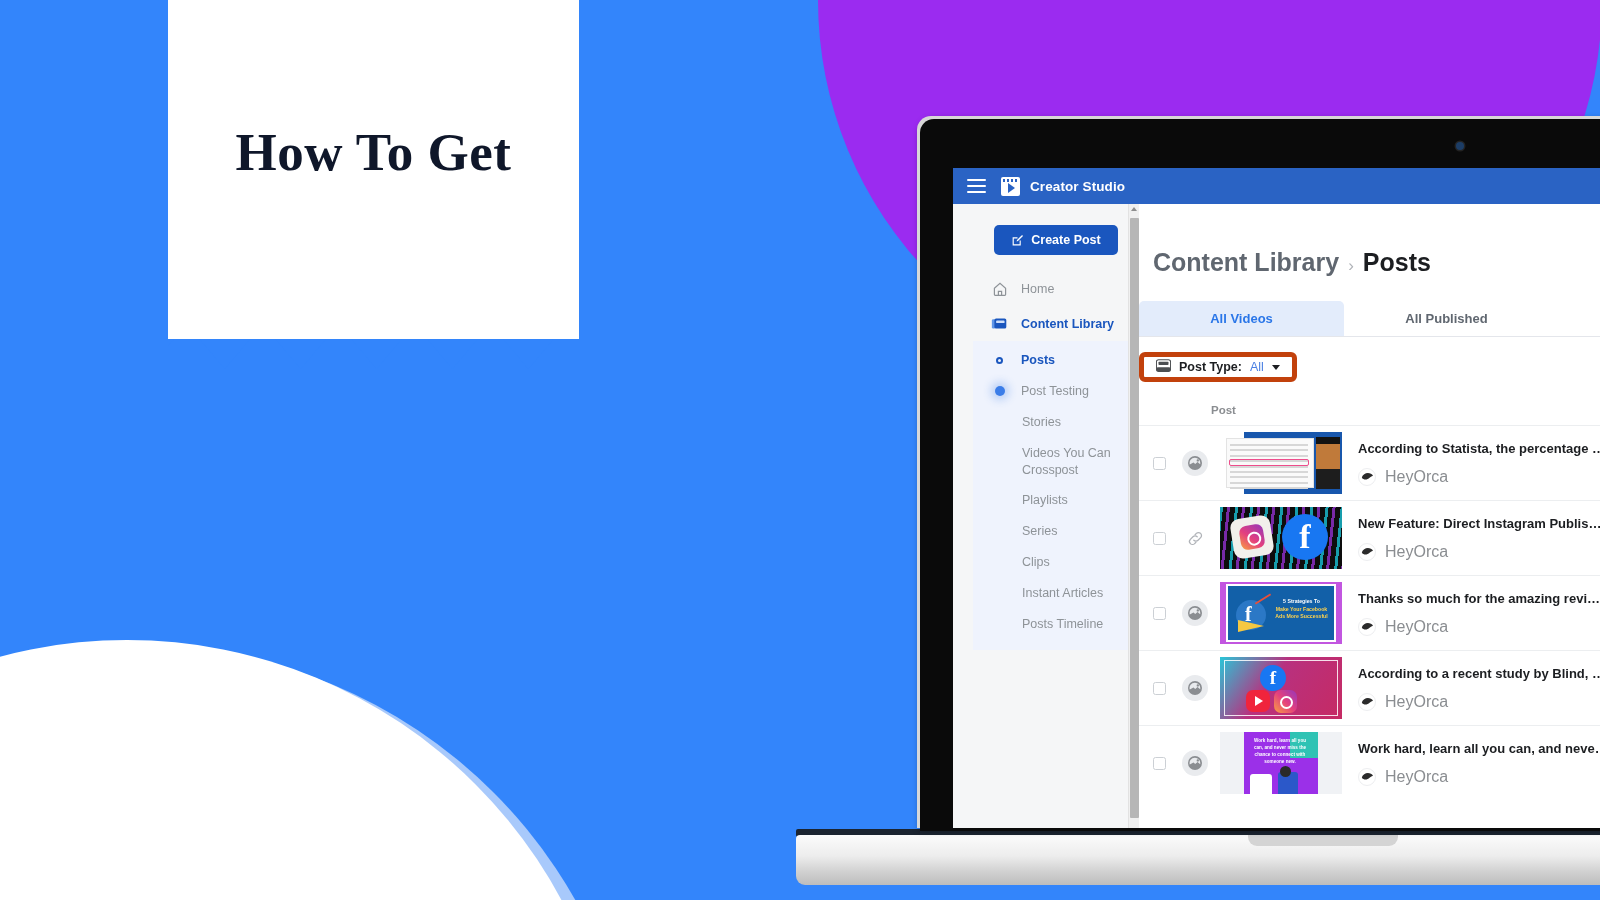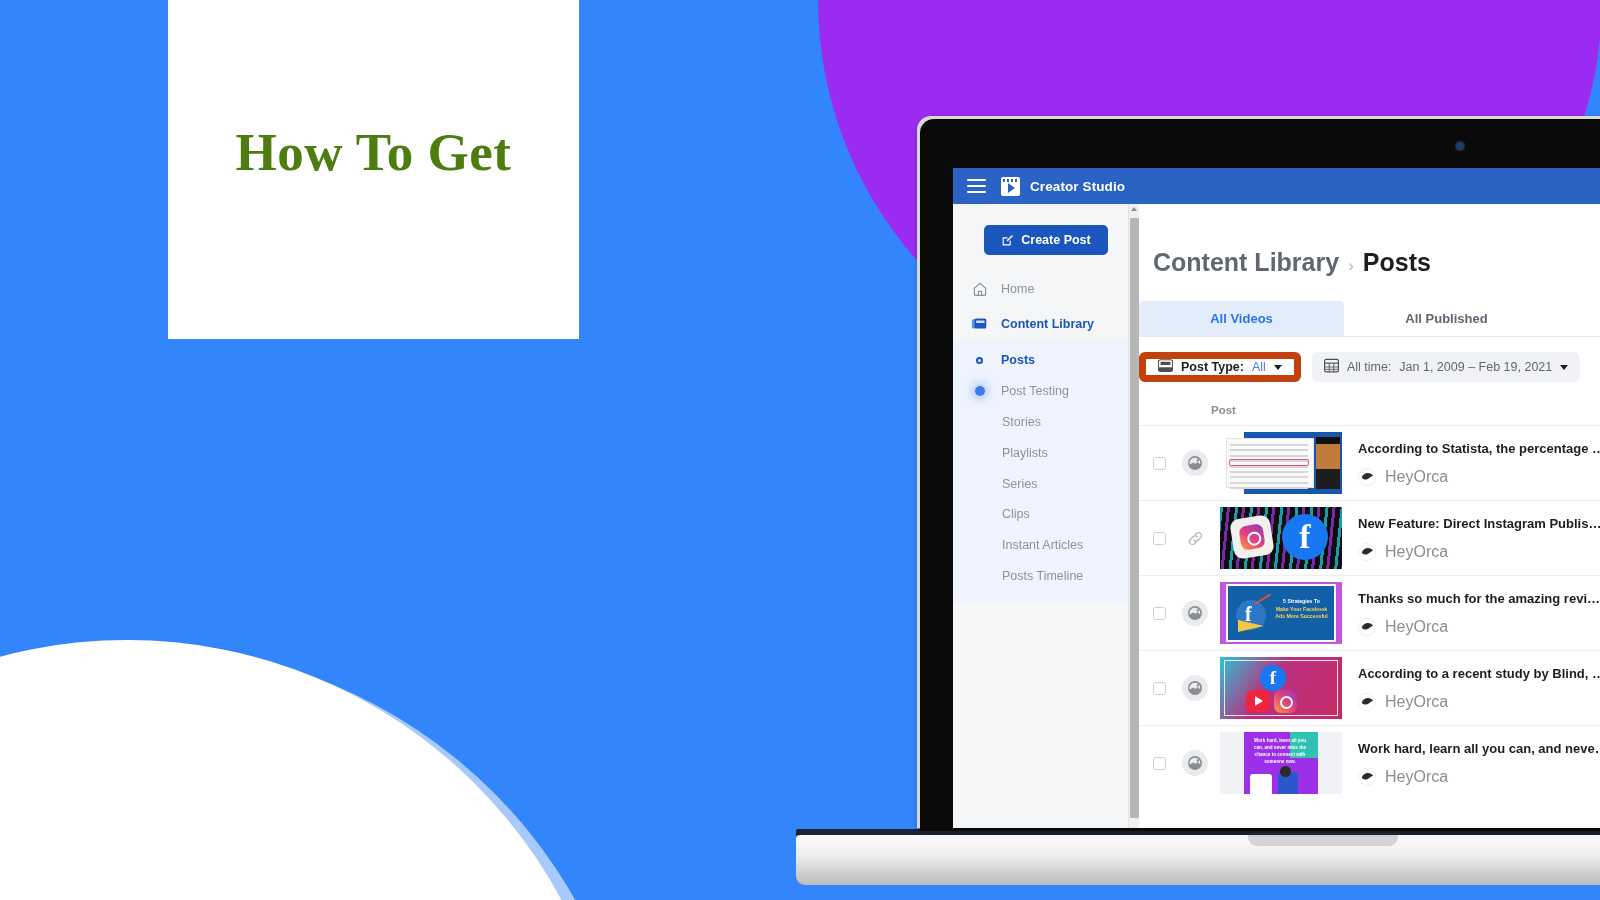--- a/index.html
+++ b/index.html
@@ -41,21 +41,21 @@
     position:absolute;
     left:168px; top:0;
     width:411px; height:339px;
     background:#ffffff;
   }
   .title-text {
     font-family:"Liberation Serif", serif;
     font-weight:bold;
     font-size:53px;
     line-height:1.52;
-    color:#4d7c0f;
+    color:#0f172a;
     text-align:center;
     padding-top:112px;
     letter-spacing:0.5px;
   }
   .zigzag {
     position:absolute;
     left:168px; top:339px;
     width:411px; height:35px;
   }
 
@@ -140,21 +140,21 @@
 
   .body-wrap { display:flex; height:624px; }
 
   
   .sidebar {
     width:186px;
     background:#f5f6f7;
     position:relative;
     flex-shrink:0;
   }
-  .sb-scroll { height:100%; overflow:hidden; position:relative; }
+  .sb-scroll { height:100%; overflow:hidden; position:relative;margin-left:20px; }
   .create-post {
     margin:21px auto 0;
     width:124px; height:30px;
     background:#1a56be;
     border-radius:5px;
     color:#fff;
     font-size:12.5px; font-weight:bold;
     display:flex; align-items:center; justify-content:center; gap:7px;
     cursor:pointer;
   }
@@ -256,21 +256,21 @@
 
   .filters { display:flex; gap:11px; padding:15px 0 0 0; }
   .pill {
     display:flex; align-items:center; gap:8px;
     height:30px; padding:0 12px;
     border-radius:6px;
     font-size:12.5px;
     cursor:pointer;
     white-space:nowrap;
   }
-  .pill.outline { border:7px solid #c2410c; background:#fff; }
+  .pill.outline { border:5px solid #c2410c; background:#fff; }
   .pill.filled { background:#f0f2f5; }
   .pill b { color:#1c1e21; }
   .pill .val { color:#4b80e3; }
   .pill .date { color:#606770; }
   .caret {
     width:0;height:0;
     border-left:4.5px solid transparent;border-right:4.5px solid transparent;
     border-top:5.5px solid #1c1e21;
   }
 
@@ -461,20 +461,23 @@
               <div class="sb-sub">
                 <span class="bullet-dot">
                     <i></i>
                   </span>
                 <span class="txt">Post Testing</span>
               </div>
               <div class="sb-sub plain">
                 <span>Stories</span>
               </div>
               <div class="sb-sub plain">
+                <span style="display:inline-block;max-width:105px;">Videos You Can Crosspost</span>
+              </div>
+              <div class="sb-sub plain">
                 <span>Playlists</span>
               </div>
               <div class="sb-sub plain">
                 <span>Series</span>
               </div>
               <div class="sb-sub plain">
                 <span>Clips</span>
               </div>
               <div class="sb-sub plain">
                 <span>Instant Articles</span>
@@ -516,32 +519,20 @@
                   <rect x="0.5" y="0.5" width="17" height="14" rx="2.5" fill="none" stroke="#4c4f52" stroke-width="1.3"></rect>
                   <rect x="3" y="3" width="12" height="4" rx="1" fill="#4c4f52"></rect>
                   <rect x="0.8" y="9.5" width="16.4" height="4.8" rx="1.5" fill="#4c4f52"></rect>
                 </svg>
               </span>
               <b>Post Type:</b>
               <span class="val">All</span>
               <span class="caret"></span>
             </div>
 
-            <div class="pill filled">
-              <span>
-                <svg width="15" height="15" viewBox="0 0 18 18">
-                  <rect x="0.7" y="1.7" width="16.6" height="15" rx="2" fill="none" stroke="#4c4f52" stroke-width="1.4"></rect>
-                  <path d="M1 6.2h16" stroke="#4c4f52" stroke-width="1.4"></path>
-                  <path d="M6.3 6.4v10M11.7 6.4v10M1 10.8h16M1 13.6h16" stroke="#4c4f52" stroke-width="1"></path>
-                </svg>
-              </span>
-              <span class="date">All time:</span>
-              <span class="date">Jan 1, 2009 – Feb 19, 2021</span>
-              <span class="caret"></span>
-            </div>
           </div>
 
           <div class="col-head">Post</div>
 
           <div class="rows">
 
             <div class="row">
               <div class="cb"></div>
               <div class="row-ic">
                 <svg width="14" height="14" viewBox="0 0 18 18">

